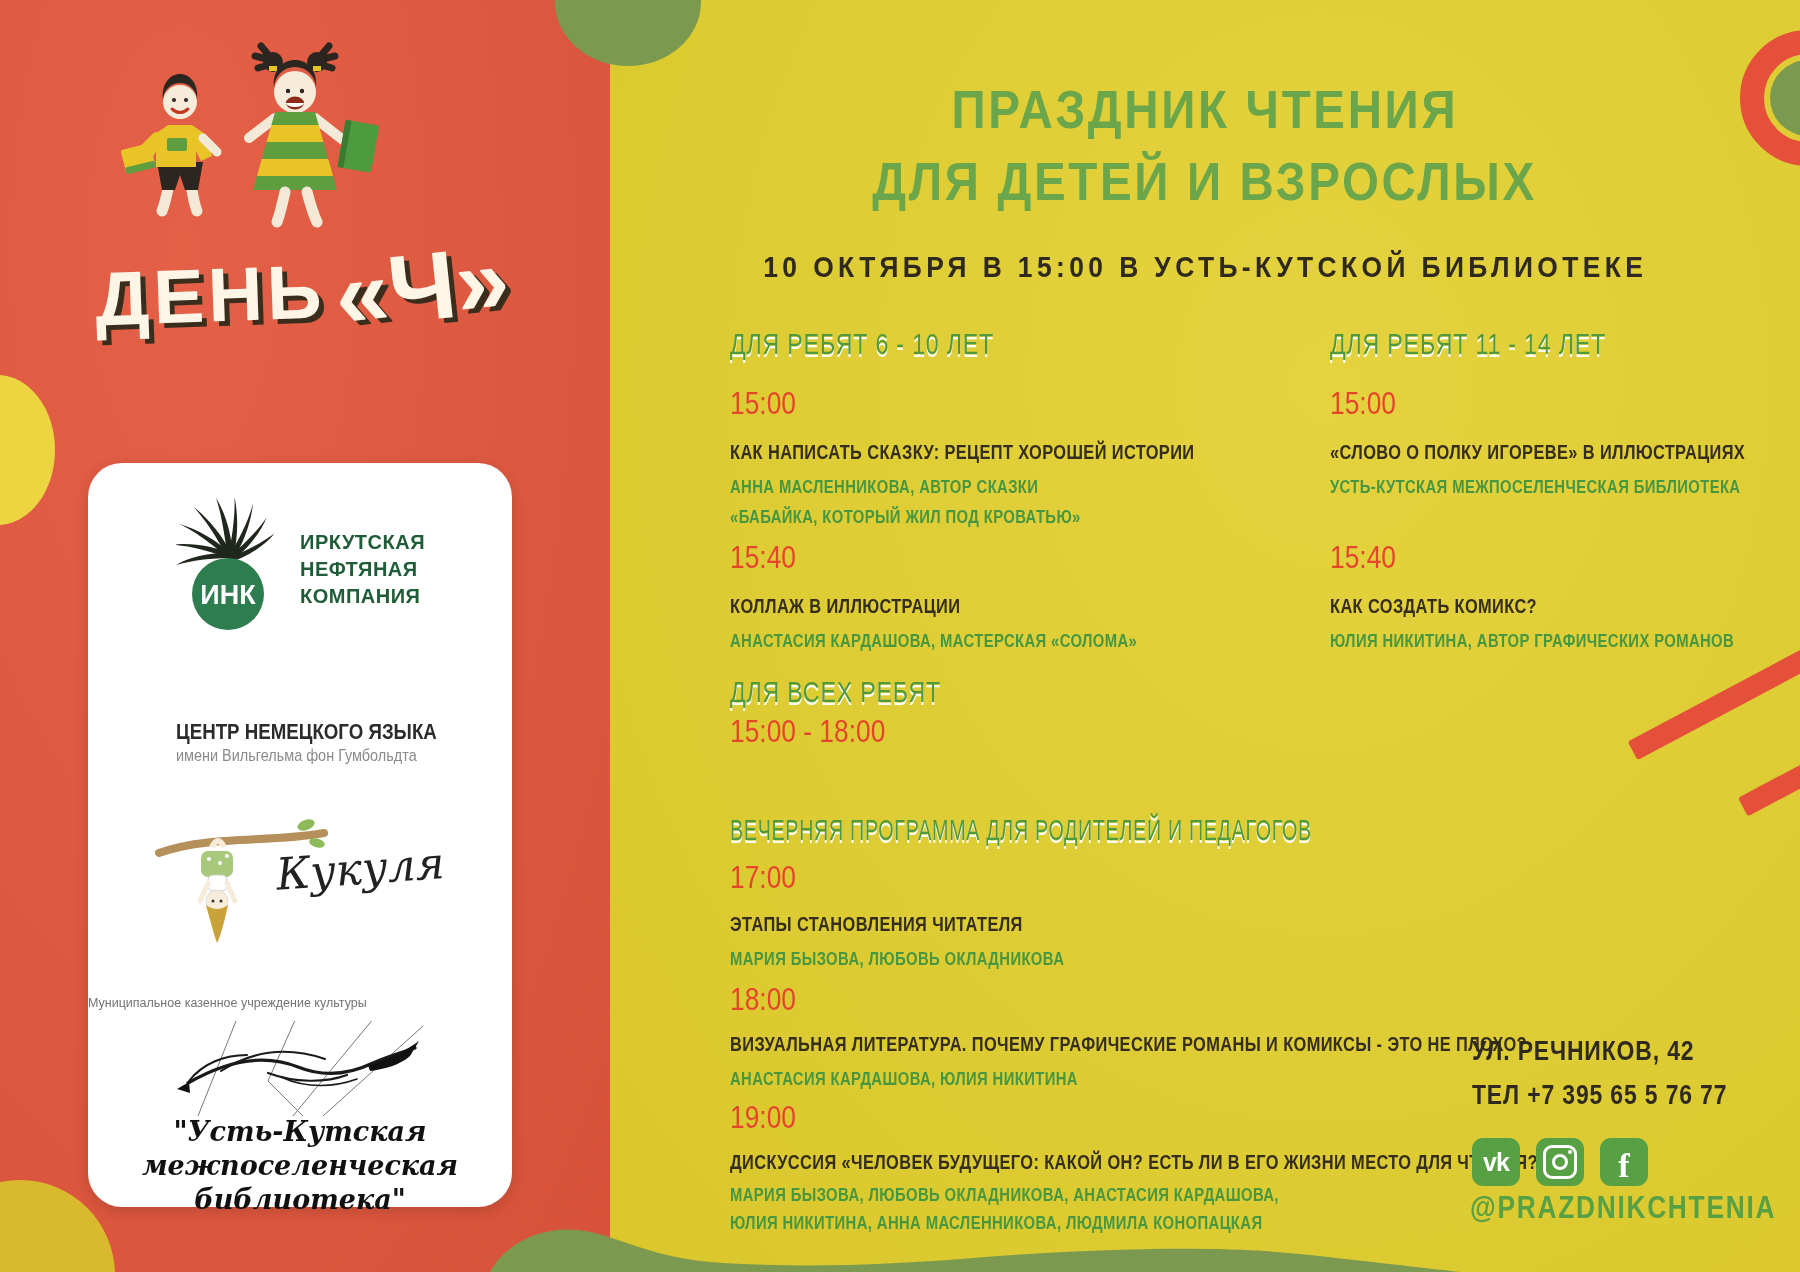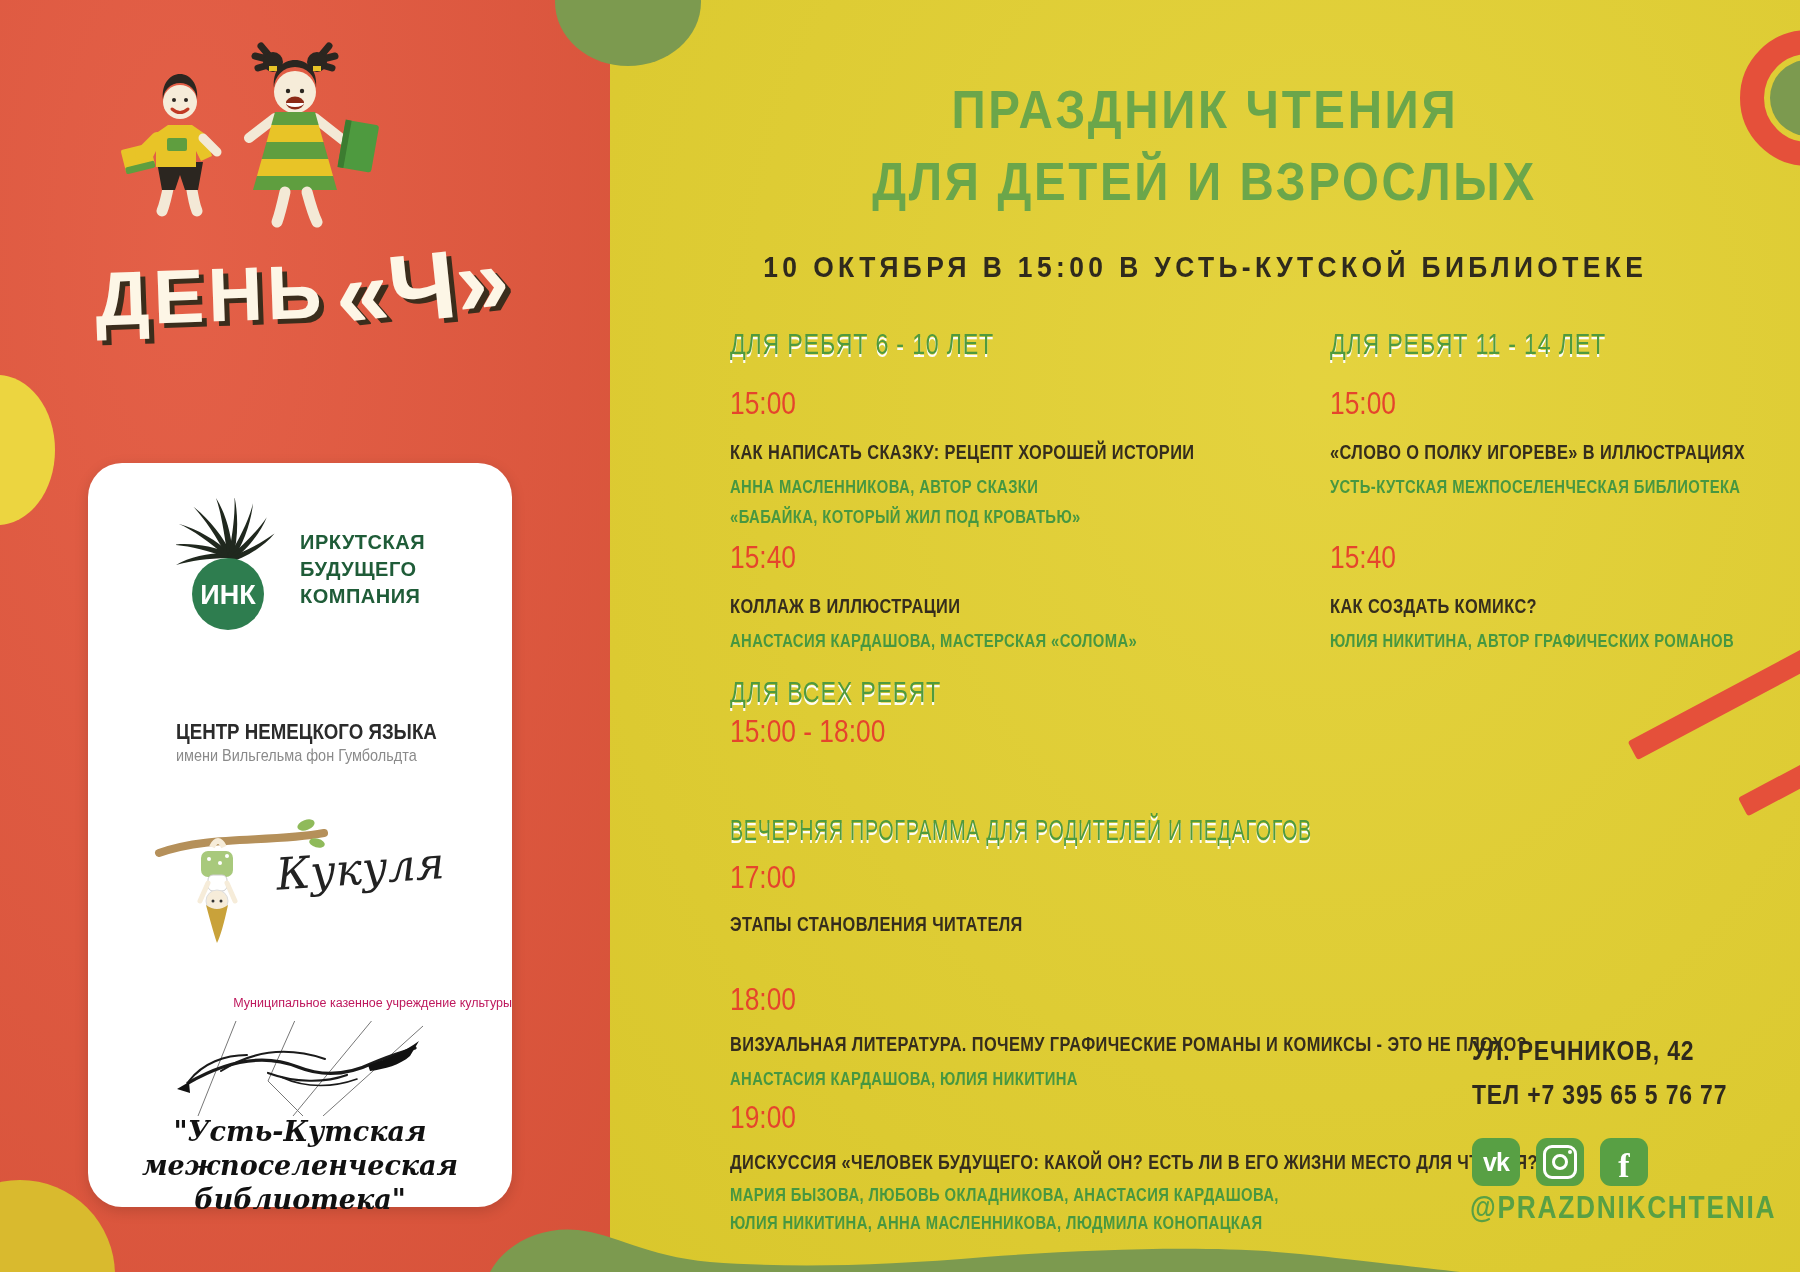--- a/index.html
+++ b/index.html
@@ -18,21 +18,21 @@
   .brand .w1{font-size:76px;font-weight:bold;color:#fdf6e6;letter-spacing:4px;text-shadow:5px 5px 0 #3b2d1c;}
   .brand .w2{font-size:96px;font-weight:bold;color:#fdf6e6;letter-spacing:0;text-shadow:5px 5px 0 #3b2d1c;transform:rotate(-4deg);}
   
   .card{left:88px;top:463px;width:424px;height:744px;background:#fff;border-radius:34px;box-shadow:0 4px 14px rgba(0,0,0,.15);}
   .ink-text{left:212px;top:66px;font-size:20px;font-weight:bold;color:#1f5c38;line-height:27px;letter-spacing:.5px;}
   .humboldt-name{left:88px;top:200px;font-size:48px;font-weight:bold;color:#76b82a;letter-spacing:1px;}
   .humboldt-l1{left:88px;top:256px;font-size:22px;font-weight:bold;color:#2b2b2b;}
   .humboldt-l2{left:88px;top:283px;font-size:17px;color:#8a8a8a;}
   .kukulya-script{left:188px;top:380px;font-family:"DejaVu Serif","Liberation Serif",serif;font-style:italic;
     font-size:44px;color:#222;transform:rotate(-4deg);}
-  .lib-small{left:0;top:533px;width:424px;text-align:right;font-size:12.5px;color:#be185d;}
+  .lib-small{left:0;top:533px;width:424px;text-align:left;font-size:12.5px;color:#737373;}
   .lib-script{left:0;width:424px;text-align:center;font-family:"DejaVu Serif","Liberation Serif",serif;
     font-style:italic;font-weight:bold;font-size:27px;color:#111;line-height:34px;}
   
   .title{left:0;width:1190px;text-align:center;font-size:54px;font-weight:bold;color:#6ba64a;letter-spacing:3px;}
   .date{left:0;top:250px;width:1190px;text-align:center;font-size:30px;color:#2f2a1d;letter-spacing:5px;font-weight:bold;}
   .sec-h{font-size:29px;font-weight:normal;color:#4f9a3e;letter-spacing:1px;
     text-shadow:0 3px 0 rgba(255,255,255,.95);}
   .sec-h .cond{transform:scaleX(.8);}
   .sec-h .condl{display:inline-block;transform:scaleX(.68);transform-origin:0 0;white-space:nowrap;}
   .time{font-size:31px;font-weight:normal;color:#e5452c;}
@@ -149,21 +149,21 @@
             </g>
           <g transform="rotate(80 52 60)">
               <path d="M52,60 C48,40 43,24 36,10 C47,22 55,44 57,60 Z"></path>
             </g>
         </g>
         <circle cx="52" cy="96" r="36" fill="#2e7d4f"></circle>
         <text x="52" y="106" text-anchor="middle" font-size="27" font-weight="bold" fill="#fff" font-family="Liberation Sans, sans-serif">ИНК</text>
       </svg>
       <div class="abs ink-text">
         <div>ИРКУТСКАЯ</div>
-        <div>БУДУЩЕГО</div>
+        <div>НЕФТЯНАЯ</div>
         <div>КОМПАНИЯ</div>
       </div>
 
       <div class="abs humboldt-l1">
         <span class="cond85">ЦЕНТР НЕМЕЦКОГО ЯЗЫКА</span>
       </div>
       <div class="abs humboldt-l2">
         <span class="cond85">имени Вильгельма фон Гумбольдта</span>
       </div>
 
@@ -252,20 +252,22 @@
       <span class="cond">ДЛЯ ВСЕХ РЕБЯТ</span></div>
     <div class="abs time" style="left:120px;top:714px;">
       <span class="cond85">15:00 - 18:00</span></div>
 
     <div class="abs sec-h" style="left:120px;top:814px;">
       <span class="condl">ВЕЧЕРНЯЯ ПРОГРАММА ДЛЯ РОДИТЕЛЕЙ И ПЕДАГОГОВ</span></div>
     <div class="abs time" style="left:120px;top:860px;">
       <span class="cond85">17:00</span></div>
     <div class="abs etitle" style="left:120px;top:912px;">
       <span class="cond">ЭТАПЫ СТАНОВЛЕНИЯ ЧИТАТЕЛЯ</span></div>
+    <div class="abs espeaker" style="left:120px;top:948px;">
+      <span class="cond">МАРИЯ БЫЗОВА, ЛЮБОВЬ ОКЛАДНИКОВА</span></div>
     <div class="abs time" style="left:120px;top:982px;">
       <span class="cond85">18:00</span></div>
     <div class="abs etitle" style="left:120px;top:1032px;">
       <span class="cond">ВИЗУАЛЬНАЯ ЛИТЕРАТУРА. ПОЧЕМУ ГРАФИЧЕСКИЕ РОМАНЫ И КОМИКСЫ - ЭТО НЕ ПЛОХО?</span></div>
     <div class="abs espeaker" style="left:120px;top:1068px;">
       <span class="cond">АНАСТАСИЯ КАРДАШОВА, ЮЛИЯ НИКИТИНА</span></div>
     <div class="abs time" style="left:120px;top:1100px;">
       <span class="cond85">19:00</span></div>
     <div class="abs etitle" style="left:120px;top:1150px;">
       <span class="cond">ДИСКУССИЯ «ЧЕЛОВЕК БУДУЩЕГО: КАКОЙ ОН? ЕСТЬ ЛИ В ЕГО ЖИЗНИ МЕСТО ДЛЯ ЧТЕНИЯ?»</span></div>

